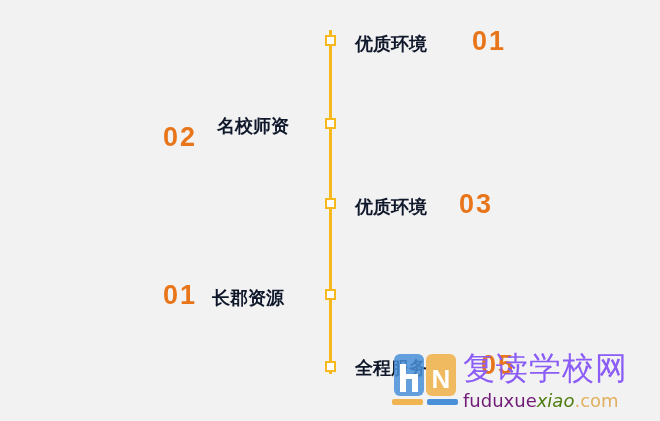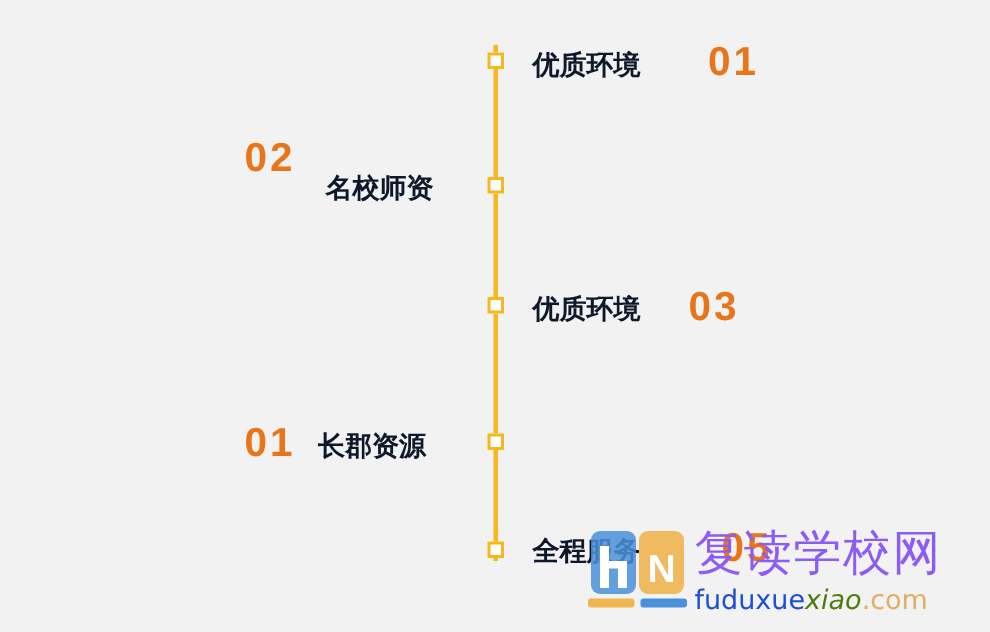--- a/index.html
+++ b/index.html
@@ -47,35 +47,35 @@
       line-height: 1; letter-spacing: 1px;
       white-space: nowrap;
     }
     .wm-url {
       position: absolute; left: 463px; top: 392px;
       font-size: 18px;
       line-height: 1;
       white-space: nowrap;
       font-family: "DejaVu Sans", sans-serif;
     }
-    .wm-url .a { color: #1d4ed8; }
+    .wm-url .a { color: #701a75; }
     .wm-url .b { color: #4d7c0f; font-style: italic; }
     .wm-url .c { color: #e0b060; }
   </style>
 </head>
 <body>
 
 <div class="vline"></div>
 
 <div class="marker" style="top:35px;"></div>
 <div class="label" style="left:355px; top:35px;">优质环境</div>
 <div class="num" style="left:459px; top:28px;margin-left:13px;">01</div>
 
 <div class="marker" style="top:118px;"></div>
-<div class="num" style="left:163px; top:92px;">02</div>
+<div class="num" style="left:163px; top:124px;">02</div>
 <div class="label" style="left:217px; top:117px;">名校师资</div>
 
 <div class="marker" style="top:198px;"></div>
 <div class="label" style="left:355px; top:198px;">优质环境</div>
 <div class="num" style="left:459px; top:191px;">03</div>
 
 <div class="marker" style="top:289px;"></div>
 <div class="num" style="left:163px; top:282px;">01</div>
 <div class="label" style="left:212px; top:289px;">长郡资源</div>
 

